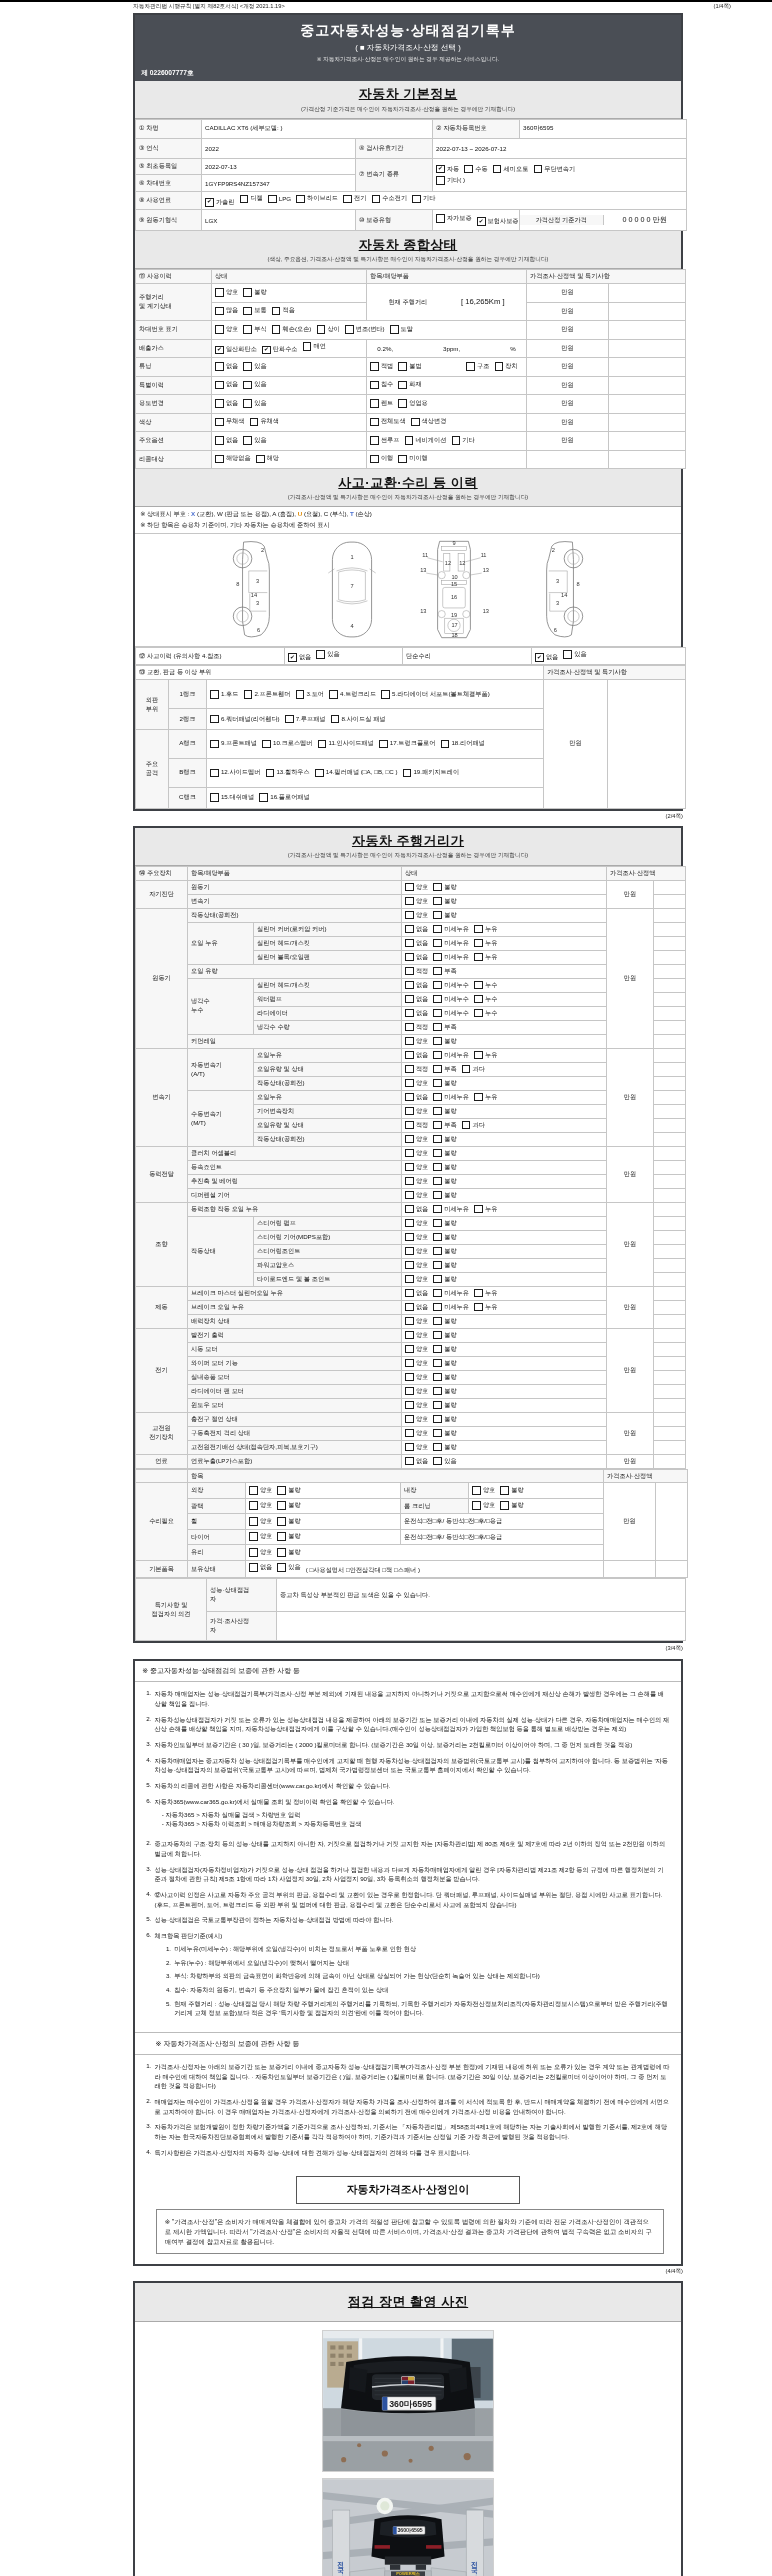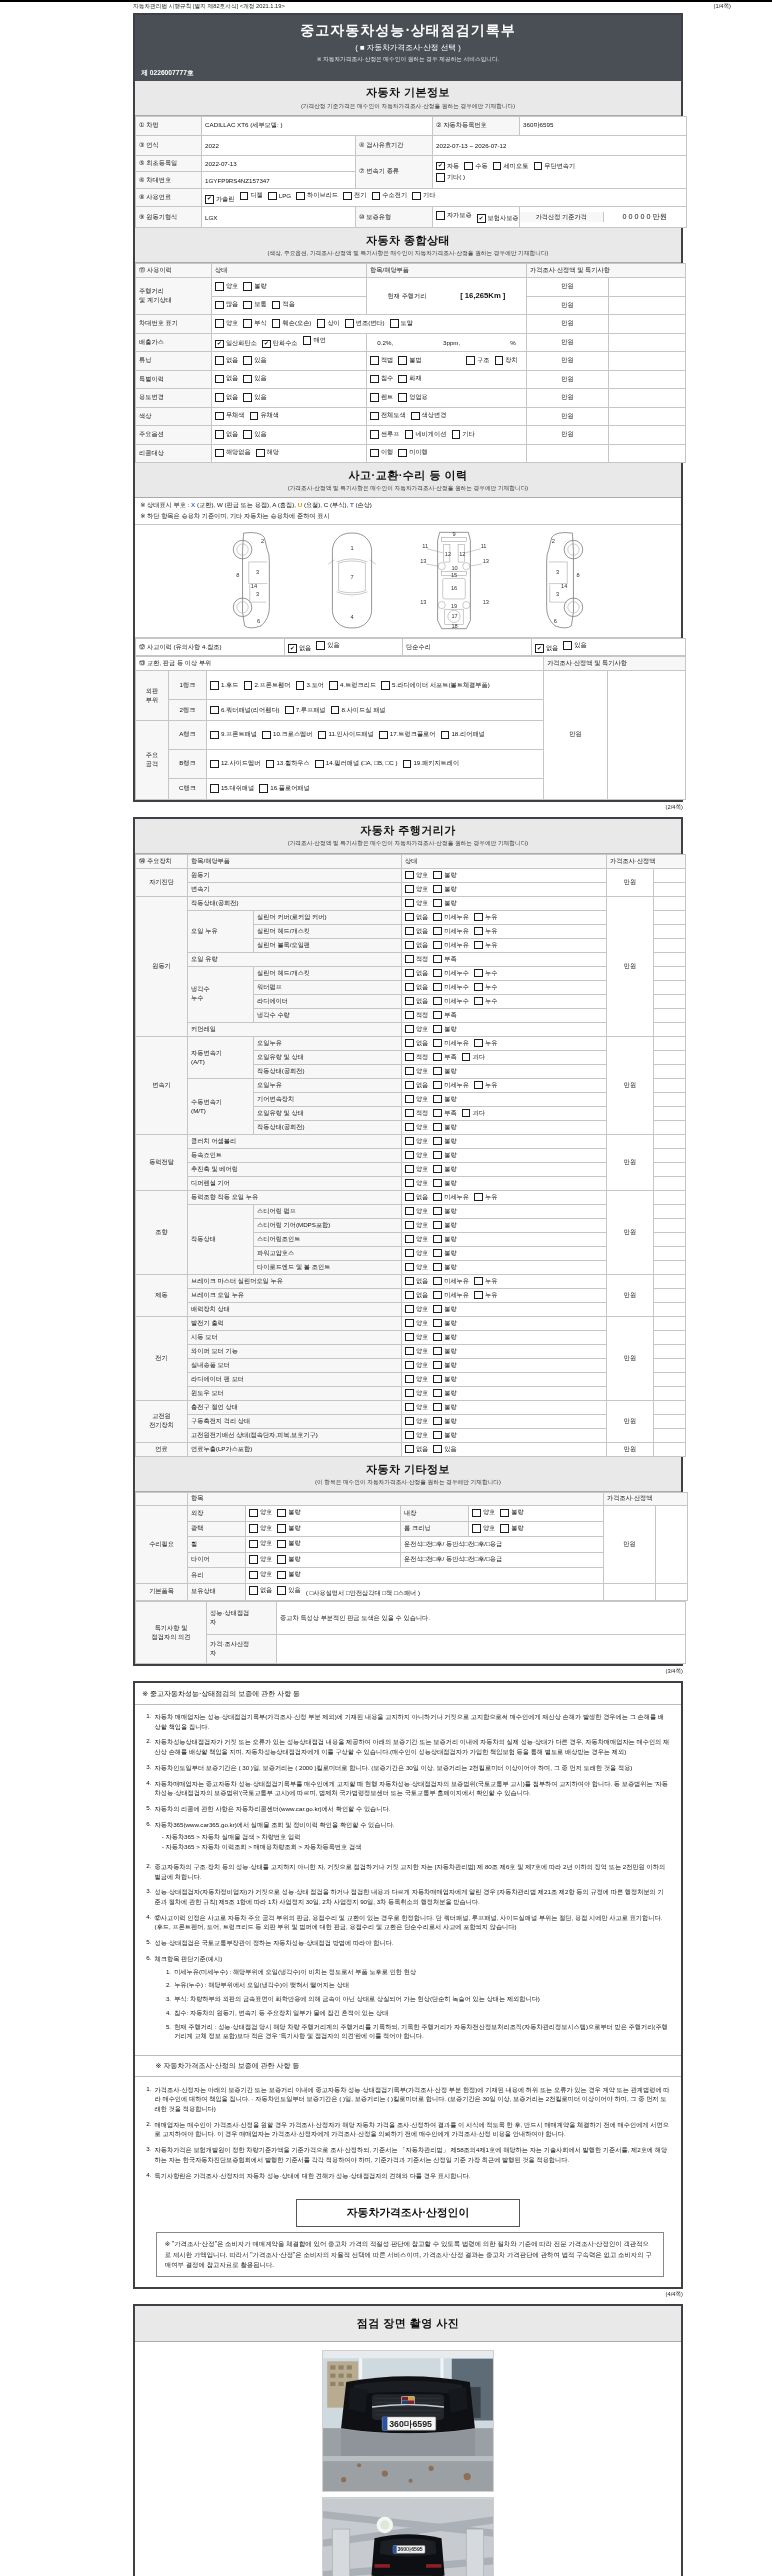--- a/index.html
+++ b/index.html
@@ -11,36 +11,36 @@
   .block{border:2.1px solid #3d4045;margin-bottom:2.1px;background:#fff;}
   .pagemark{text-align:right;font-size:5.7px;color:#222;margin:1px 0 5.2px 0;}
   
   .darkbox{background:#4a4e55;color:#fff;padding:7.2px 6.2px 3.1px 6.2px;}
   .darkbox .t1{text-align:center;font-size:14px;font-weight:bold;letter-spacing:1px;font-family:Liberation Serif, serif;}
   .darkbox .t2{text-align:center;font-size:7.7px;margin-top:3.1px;}
   .darkbox .t3{text-align:center;font-size:5.7px;margin-top:2.1px;color:#e8e8e8;}
   .darkbox .docno{font-size:6.7px;font-weight:bold;margin-top:5.2px;}
   
   .band{background:#e9e9e9;border-bottom:0.5px solid #aaa;padding:4.6px 0 4.1px 0;}
-  .band .bt{text-align:center;font-size:11px;font-weight:bold;letter-spacing:0.5px;}
+  .band .bt{text-align:center;font-size:13px;font-weight:bold;letter-spacing:0.5px;text-decoration:underline;}
   .band .bn{text-align:center;font-size:5.7px;color:#333;margin-top:2.1px;}
   
   table{border-collapse:collapse;width:100%;table-layout:fixed;}
   td{border:0.5px solid #c6c6c6;font-size:6.2px;padding:1.5px 3.1px;vertical-align:middle;background:#fff;
      overflow:hidden;}
   td.lbl{background:#f7f7f7;}
   td.ctr{text-align:center;}
   td.price{text-align:center;background:#fff;}
   td.blank{background:#fff;}
   
   .cbx{display:inline-flex;align-items:center;gap:2.1px;margin-right:5.2px;white-space:nowrap;}
   .cbx .bx{width:6.7px;height:6.7px;border:0.8px solid #1d1d1d;display:inline-flex;align-items:center;
            justify-content:center;font-size:5.7px;line-height:1;background:#fff;flex:0 0 auto;}
   .wrapgrp{display:flex;flex-wrap:wrap;row-gap:2.6px;}
-  .mileage-big{font-size:7.7px;font-weight:bold;margin-left:32px;}
+  .mileage-big{font-size:7.7px;font-weight:normal;margin-left:32px;}
   .legendline{font-size:6.2px;padding:3.1px 5.2px;}
   .diagwrap{display:flex;justify-content:center;gap:30px;padding:5.2px 0 6.2px 0;border-bottom:0.5px solid #c6c6c6;}
   svg text{font-family:"Liberation Sans","DejaVu Sans",sans-serif;}
   .dg-num{font-size:11px;fill:#333;}
   .n-row{display:flex;gap:3.1px;margin:0 0 6.2px 0;}
   .n-no{flex:0 0 9.3px;text-align:right;font-size:6.2px;}
   .n-txt{font-size:6.2px;line-height:1.55;}
   .n-sub{margin:3.1px 0 0 7.2px;}
   .n-sub .n-row{margin-bottom:4.1px;}
   .noticebody{padding:7.2px 11.3px 4.1px 7.2px;}
@@ -1207,24 +1207,20 @@
                 </span><span class="cbx">
                   <span class="bx"></span>
                   <span>있음</span>
                 </span></span></td>
             <td class="price" rowspan="1">만원</td>
             <td class="blank"></td>
           </tr>
         </tbody>
     </table>
 
-    <div class="band">
-      <div class="bt">자동차 기타정보</div>
-      <div class="bn">(이 항목은 매수인이 자동차가격조사·산정을 원하는 경우에만 기재합니다)</div>
-    </div>
 
     <table>
       <colgroup>
           <col style="width:52px">
           <col style="width:58px">
           <col style="width:155px">
           <col style="width:68px">
           <col style="width:135px">
           <col style="width:52px">
           <col style="width:32px">

